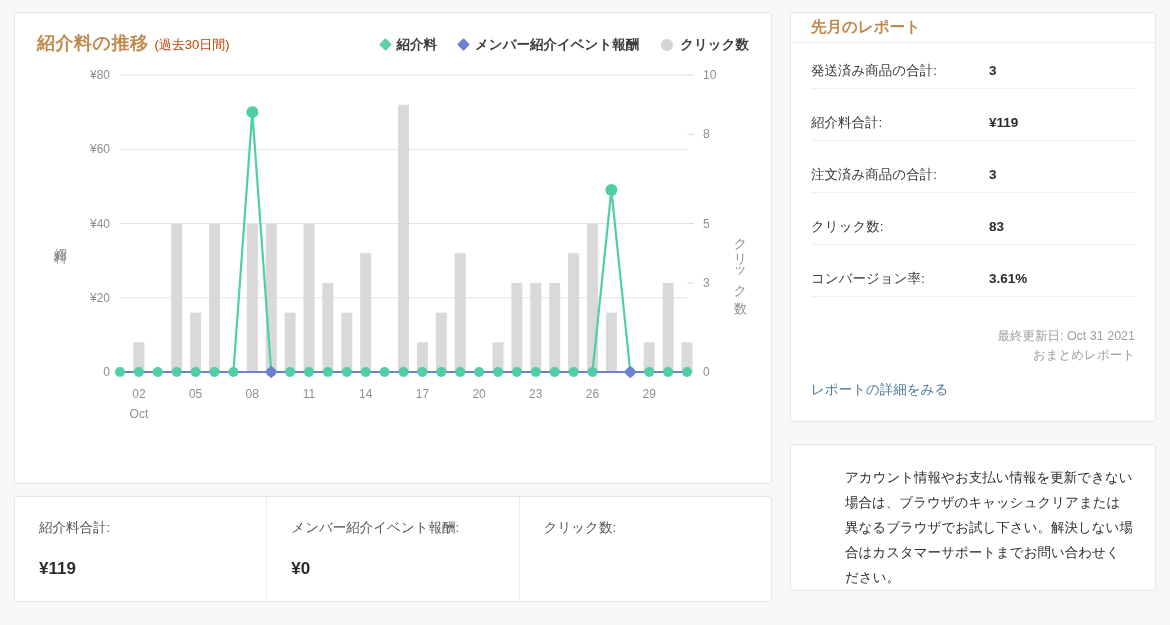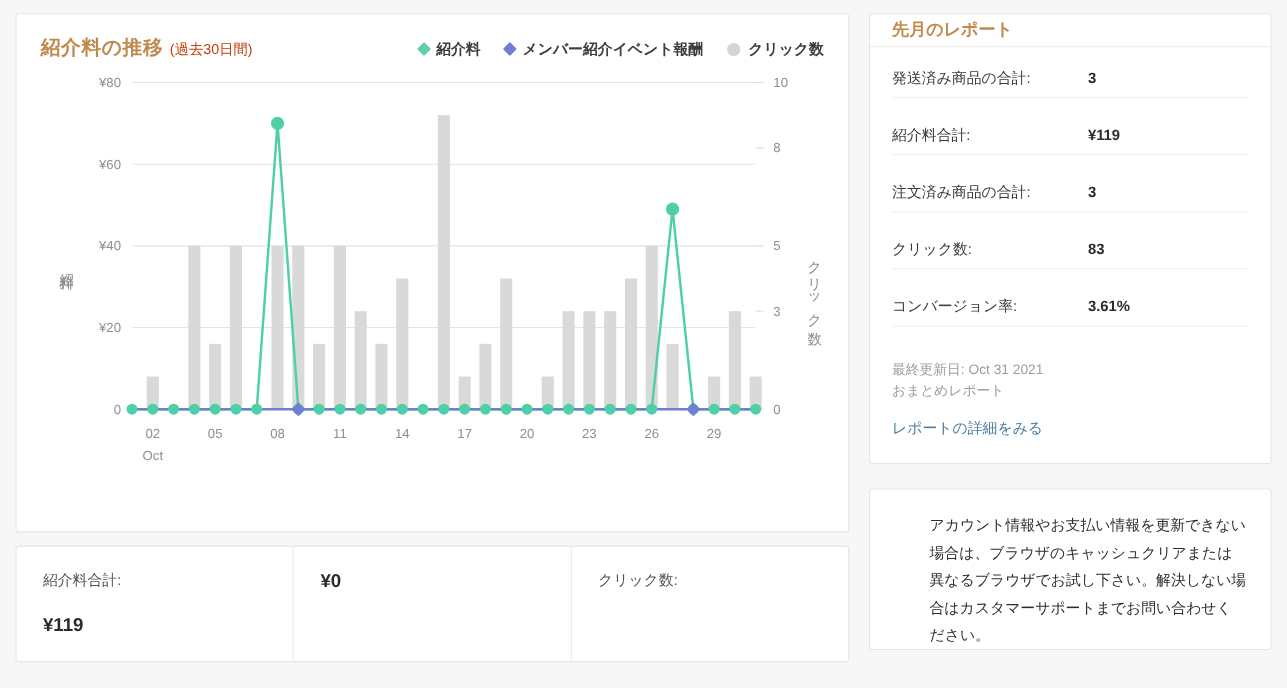--- a/index.html
+++ b/index.html
@@ -75,21 +75,21 @@
   .report-body { padding: 10px 20px 0 20px; flex: 1; display: flex; flex-direction: column; gap: 16px; }
   .report-row {
     display: flex; align-items: center;
     height: 36px;
     border-bottom: 1px solid #efefef;
     font-size: 13.5px;
   }
   .report-row .rk { width: 178px; color: #3a3a3a; }
   .report-row .rv { font-weight: bold; color: #2b2b2b; }
   .report-meta {
-    text-align: left; color: #9d9d9d;
+    text-align: right; color: #9d9d9d;
     font-size: 12.5px; line-height: 19px;
     margin-top: 14px;
   }
   .report-link {
     margin-top: auto; margin-bottom: 22px;
     font-size: 13.5px; color: #4a7c9b; cursor: pointer;
   }
 
   
   .notice-card { flex: 1; padding: 20px 22px 0 22px; }
@@ -223,20 +223,21 @@
           </svg>
       </div>
     </div>
 
     <div class="card summary-card">
       <div class="summary-cell">
         <div class="summary-label">紹介料合計:</div>
         <div class="summary-value">¥119</div>
       </div>
       <div class="summary-cell">
+        <div class="summary-label">メンバー紹介イベント報酬:</div>
         <div class="summary-value">¥0</div>
       </div>
       <div class="summary-cell">
         <div class="summary-label">クリック数:</div>
       </div>
     </div>
 
   </div>
 
   <div class="col-right">

